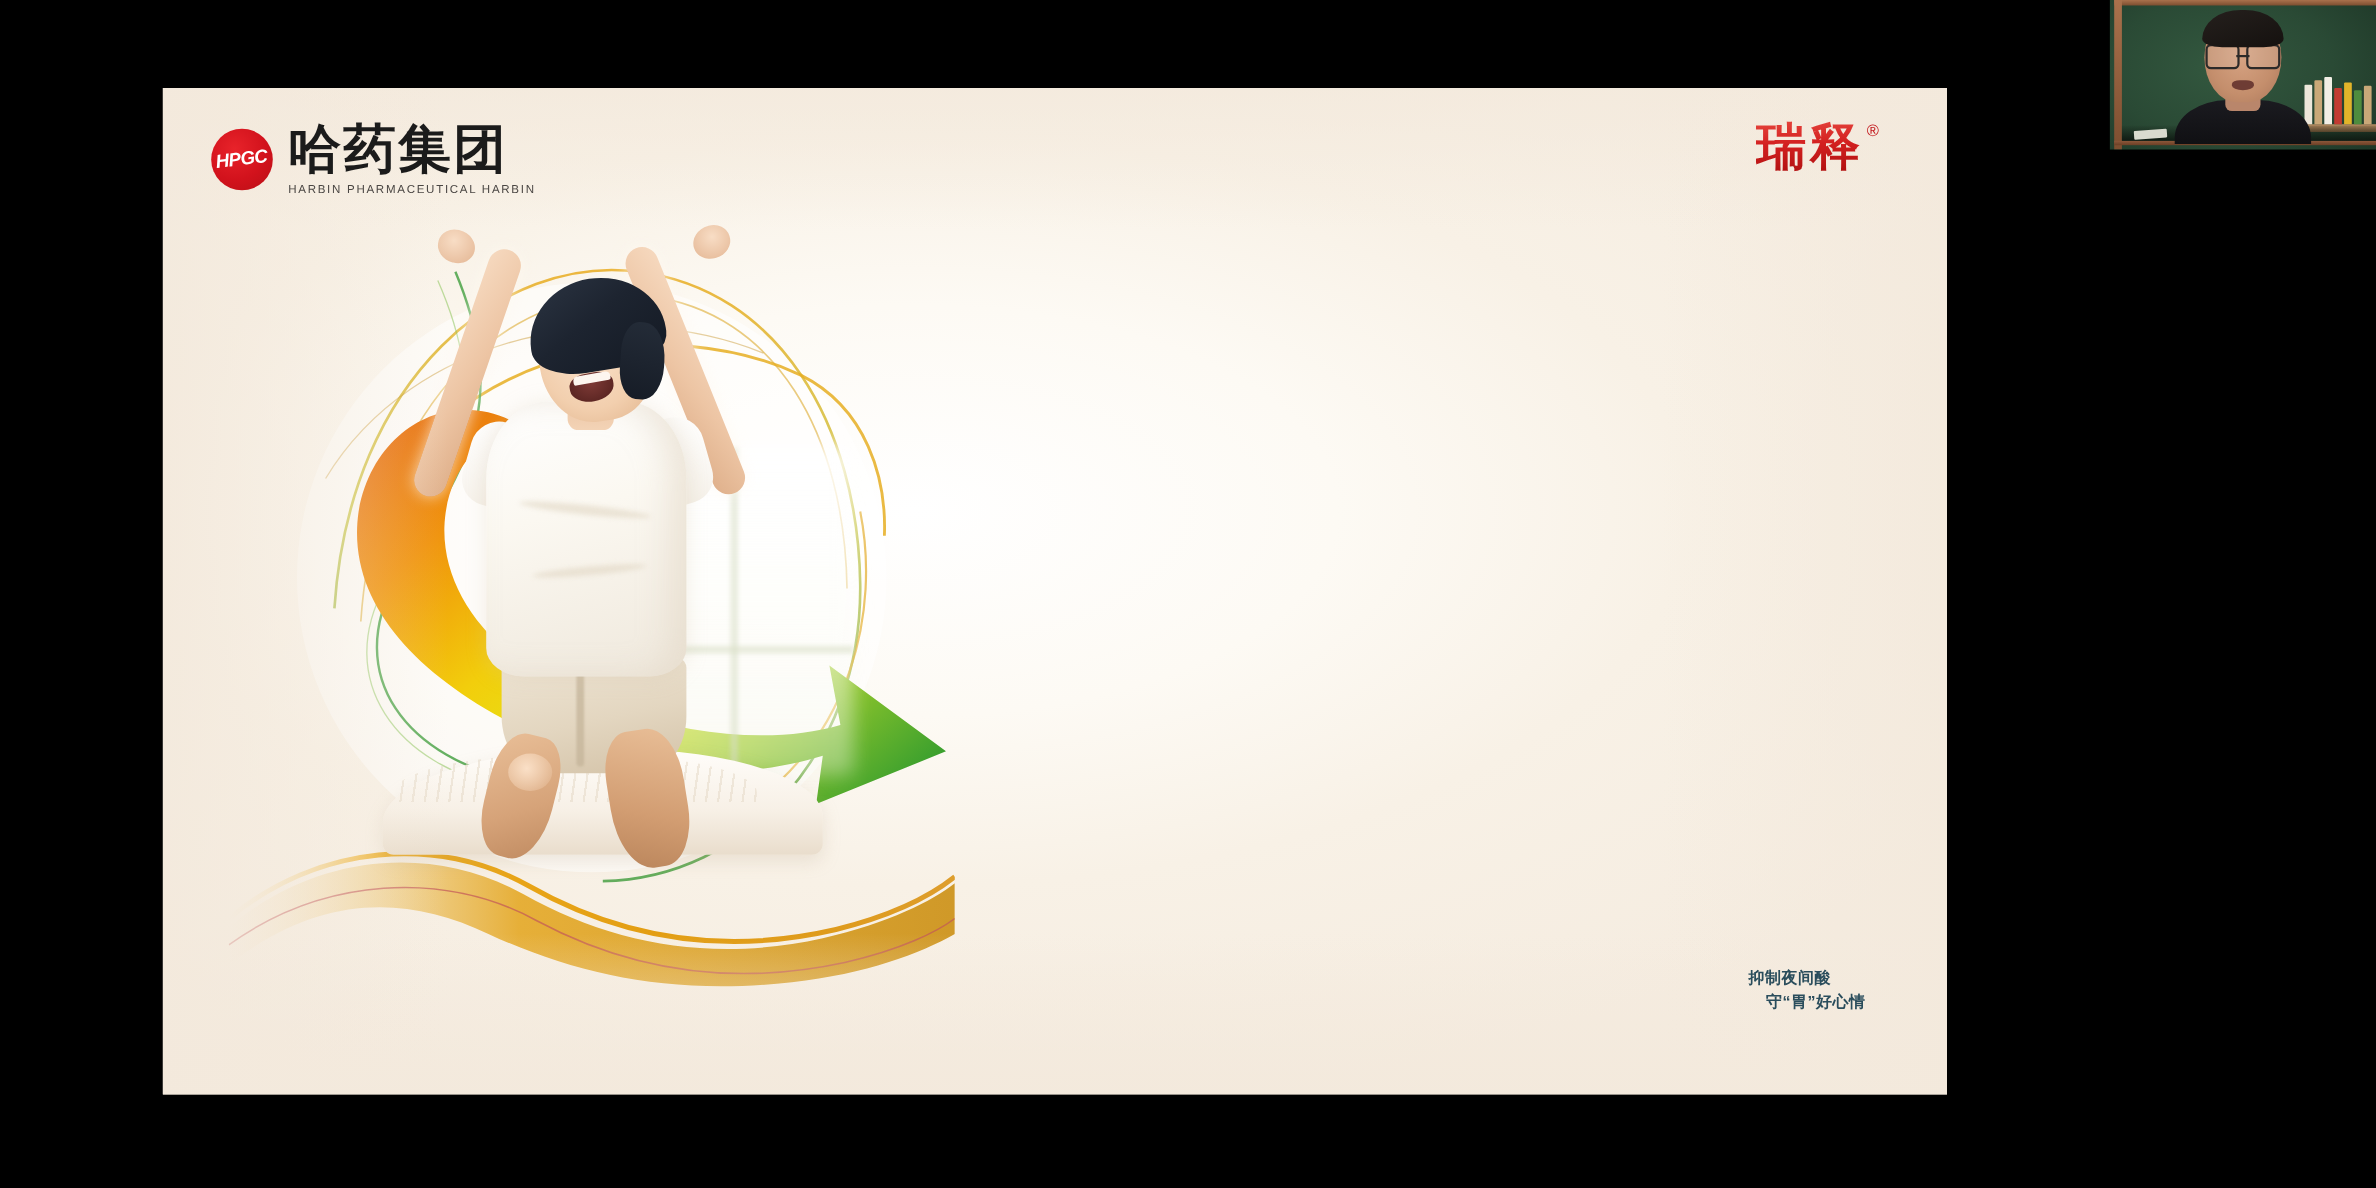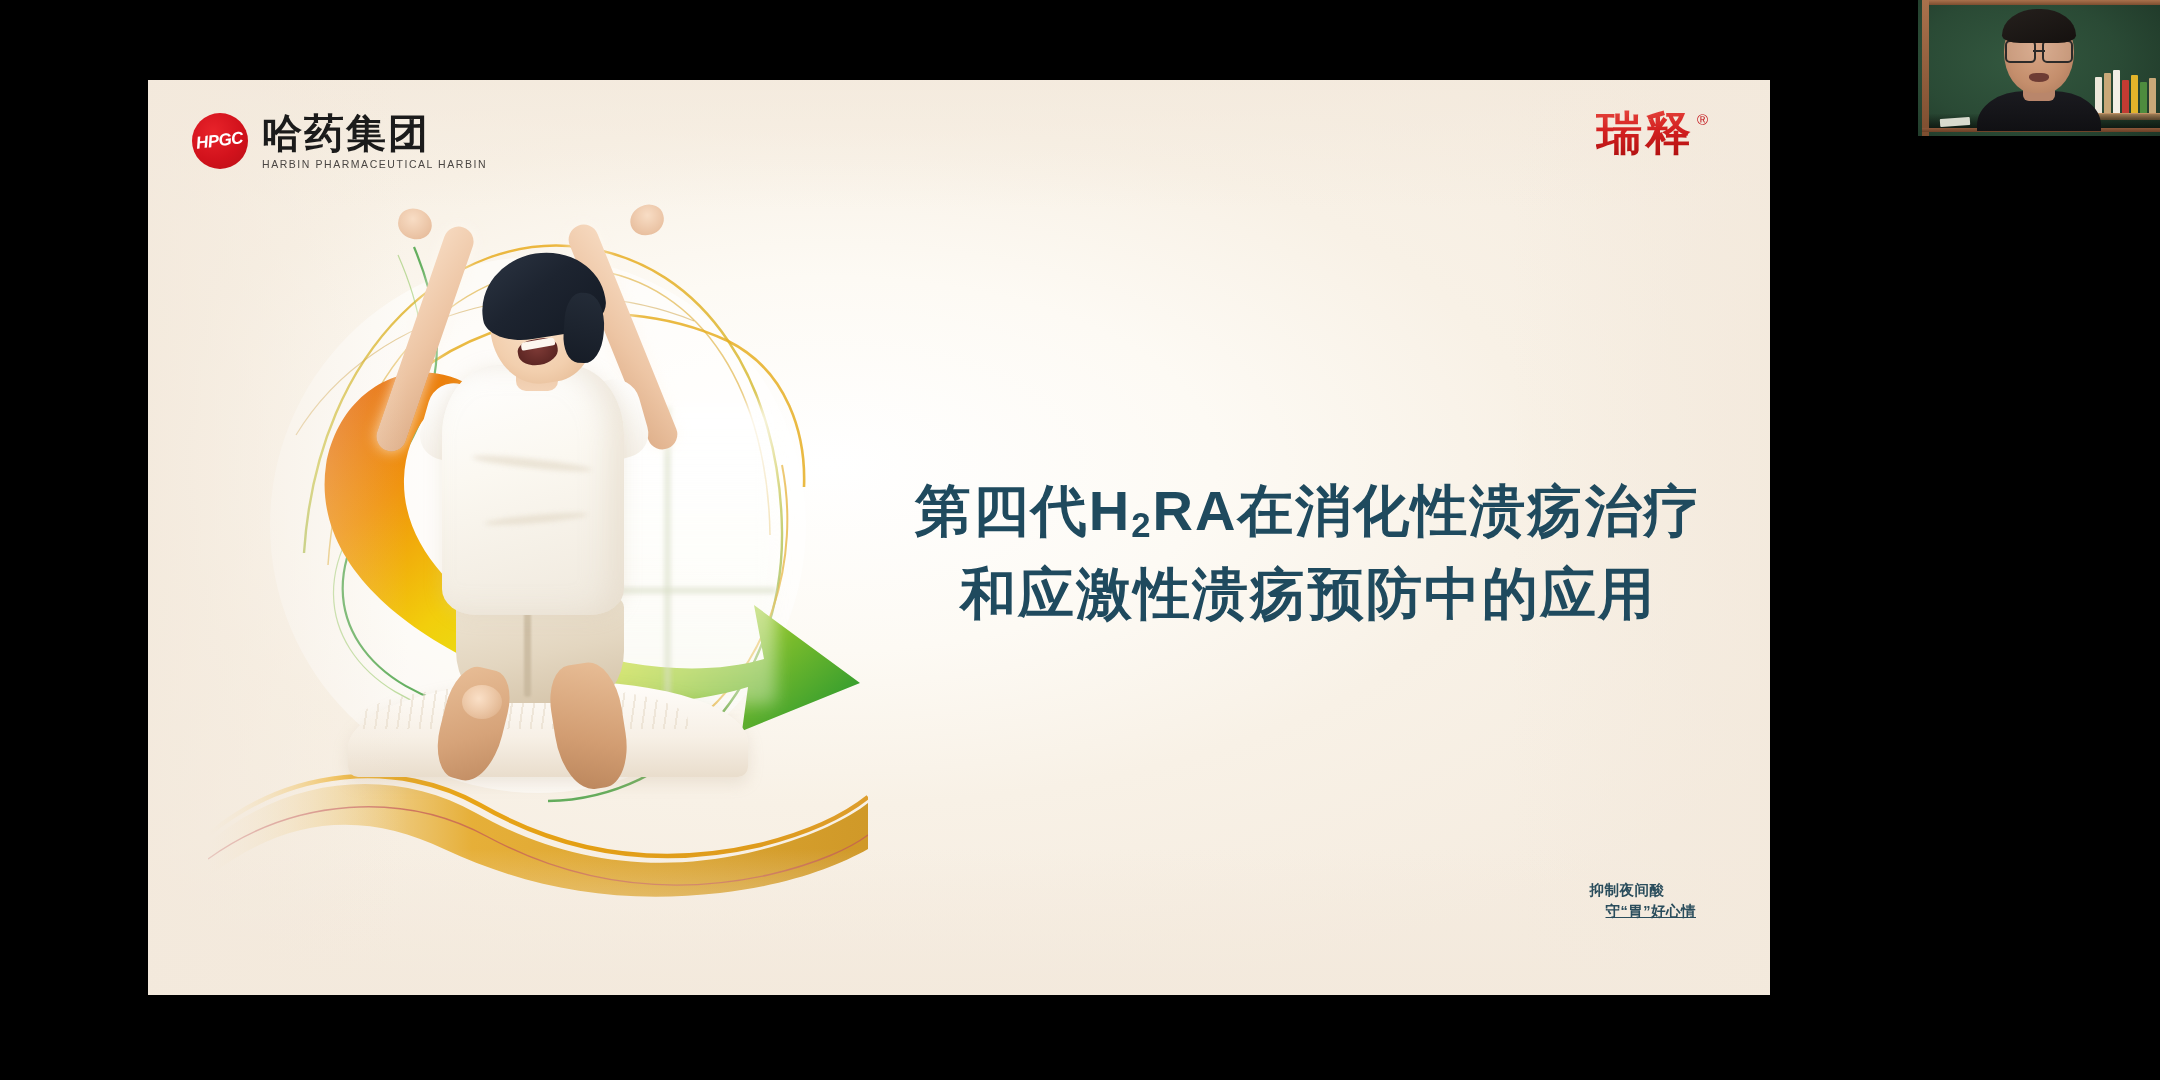--- a/index.html
+++ b/index.html
@@ -66,21 +66,21 @@
     color: #ffffff;
     font-size: 17px;
     font-weight: bold;
     font-style: italic;
     letter-spacing: -0.5px;
     transform: rotate(-7deg);
     font-family: "Liberation Sans", sans-serif;
   }
   .corp-text { display: flex; flex-direction: column; justify-content: center; }
   .corp-cn {
-    font-size: 40px;
+    font-size: 48px;
     font-weight: bold;
     color: #1b1b1b;
     letter-spacing: 2px;
     line-height: 1.02;
     font-family: "Liberation Sans", "DejaVu Sans", sans-serif;
   }
   .corp-en {
     font-size: 10.5px;
     color: #4a4643;
     letter-spacing: 1.55px;
@@ -318,21 +318,21 @@
     right: 74px;
     bottom: 72px;
     text-align: left;
     color: #2a4d5c;
     font-size: 14.5px;
     font-weight: bold;
     line-height: 1.5;
     letter-spacing: .5px;
     font-family: "Liberation Sans", "DejaVu Sans", sans-serif;
   }
-  #tagline .tl2 { padding-left: 16px; text-decoration: underline; }
+  #tagline .tl2 { padding-left: 16px; }
 
   
   #video-tile {
     position: absolute;
     left: 1918px;
     top: 0px;
     width: 242px;
     height: 136px;
     overflow: hidden;
     background: #122318;
@@ -518,24 +518,20 @@
         <div class="corp-cn">哈药集团</div>
         <div class="corp-en">HARBIN PHARMACEUTICAL HARBIN</div>
       </div>
     </div>
 
     <div id="brand-logo">
       <div class="brand-cn">瑞释</div>
       <div class="brand-reg">®</div>
     </div>
 
-    <div id="title-block">
-      <div class="title-line"><span>第四代H</span><sub>2</sub><span>RA在消化性溃疡治疗</span></div>
-      <div class="title-line">和应激性溃疡预防中的应用</div>
-    </div>
 
     <div id="tagline">
       <div class="tl1">抑制夜间酸</div>
       <div class="tl2">守“胃”好心情</div>
     </div>
   </div>
 
   <div id="video-tile">
     <div class="vt-wall"></div>
     <div class="vt-frame-t"></div>

